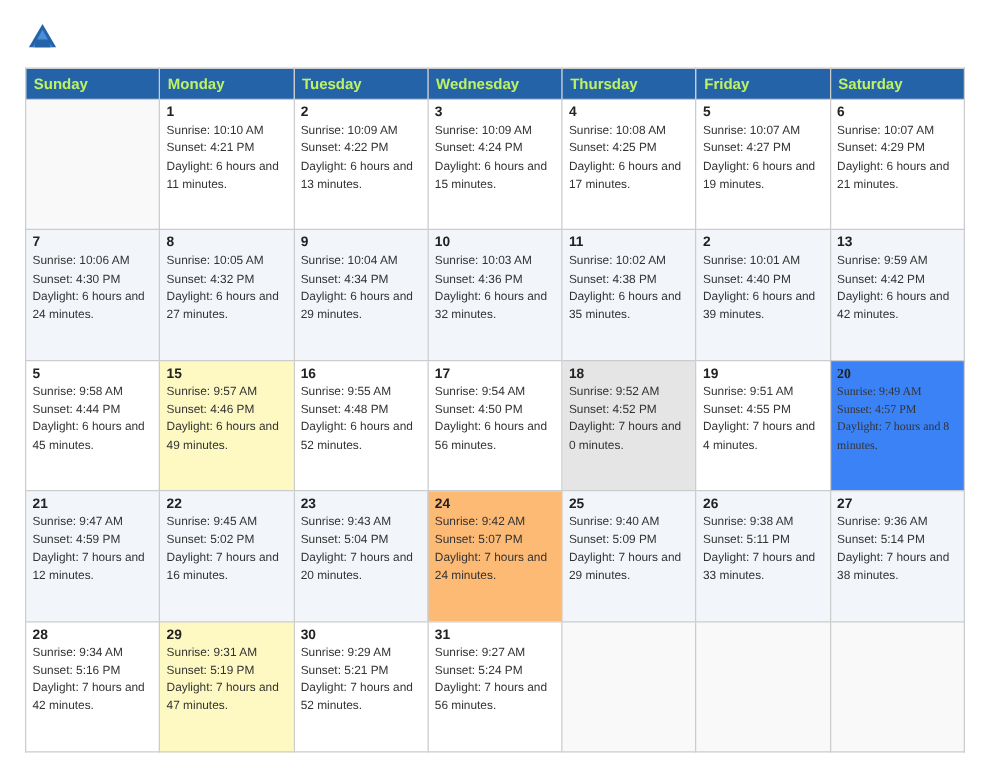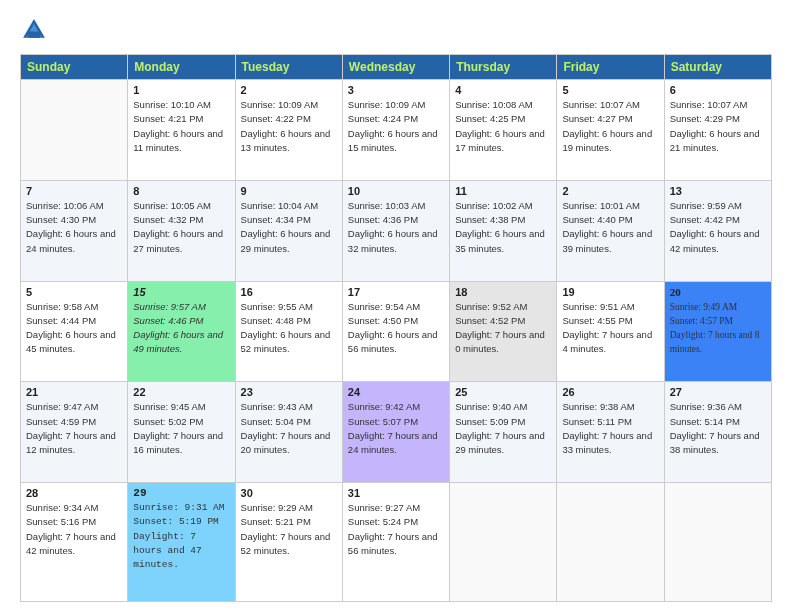--- a/index.html
+++ b/index.html
@@ -197,21 +197,21 @@
           <td style="background-color: rgb(242, 246, 251);">
             <span class="day-num">13</span>
             <div class="day-info">Sunrise: 9:59 AM<br>Sunset: 4:42 PM<br>Daylight: 6 hours and 42 minutes.</div>
           </td>
         </tr>
         <tr>
           <td style="background-color: rgb(255, 255, 255);">
             <span class="day-num">5</span>
             <div class="day-info">Sunrise: 9:58 AM<br>Sunset: 4:44 PM<br>Daylight: 6 hours and 45 minutes.</div>
           </td>
-          <td style="background-color: #86efac; font-style: italic;">
+          <td style="background-color: #fef9c3;">
             <span class="day-num">15</span>
             <div class="day-info">Sunrise: 9:57 AM<br>Sunset: 4:46 PM<br>Daylight: 6 hours and 49 minutes.</div>
           </td>
           <td style="background-color: rgb(255, 255, 255);">
             <span class="day-num">16</span>
             <div class="day-info">Sunrise: 9:55 AM<br>Sunset: 4:48 PM<br>Daylight: 6 hours and 52 minutes.</div>
           </td>
           <td style="background-color: rgb(255, 255, 255);">
             <span class="day-num">17</span>
             <div class="day-info">Sunrise: 9:54 AM<br>Sunset: 4:50 PM<br>Daylight: 6 hours and 56 minutes.</div>
@@ -235,21 +235,21 @@
             <div class="day-info">Sunrise: 9:47 AM<br>Sunset: 4:59 PM<br>Daylight: 7 hours and 12 minutes.</div>
           </td>
           <td style="background-color: rgb(242, 246, 251);">
             <span class="day-num">22</span>
             <div class="day-info">Sunrise: 9:45 AM<br>Sunset: 5:02 PM<br>Daylight: 7 hours and 16 minutes.</div>
           </td>
           <td style="background-color: rgb(242, 246, 251);">
             <span class="day-num">23</span>
             <div class="day-info">Sunrise: 9:43 AM<br>Sunset: 5:04 PM<br>Daylight: 7 hours and 20 minutes.</div>
           </td>
-          <td style="background-color: #c4b5fd; margin-top: 41px;">
+          <td style="background-color: #fdba74; margin-top: 41px;">
             <span class="day-num">24</span>
             <div class="day-info">Sunrise: 9:42 AM<br>Sunset: 5:07 PM<br>Daylight: 7 hours and 24 minutes.</div>
           </td>
           <td style="background-color: rgb(242, 246, 251);">
             <span class="day-num">25</span>
             <div class="day-info">Sunrise: 9:40 AM<br>Sunset: 5:09 PM<br>Daylight: 7 hours and 29 minutes.</div>
           </td>
           <td style="background-color: rgb(242, 246, 251);">
             <span class="day-num">26</span>
             <div class="day-info">Sunrise: 9:38 AM<br>Sunset: 5:11 PM<br>Daylight: 7 hours and 33 minutes.</div>
@@ -257,21 +257,21 @@
           <td style="background-color: rgb(242, 246, 251);">
             <span class="day-num">27</span>
             <div class="day-info">Sunrise: 9:36 AM<br>Sunset: 5:14 PM<br>Daylight: 7 hours and 38 minutes.</div>
           </td>
         </tr>
         <tr>
           <td style="background-color: rgb(255, 255, 255);">
             <span class="day-num">28</span>
             <div class="day-info">Sunrise: 9:34 AM<br>Sunset: 5:16 PM<br>Daylight: 7 hours and 42 minutes.</div>
           </td>
-          <td style="background-color: #7dd3fc; font-family: Liberation Mono, monospace;">
+          <td style="background-color: #fef9c3;">
             <span class="day-num">29</span>
             <div class="day-info">Sunrise: 9:31 AM<br>Sunset: 5:19 PM<br>Daylight: 7 hours and 47 minutes.</div>
           </td>
           <td style="background-color: rgb(255, 255, 255);">
             <span class="day-num">30</span>
             <div class="day-info">Sunrise: 9:29 AM<br>Sunset: 5:21 PM<br>Daylight: 7 hours and 52 minutes.</div>
           </td>
           <td style="background-color: rgb(255, 255, 255);">
             <span class="day-num">31</span>
             <div class="day-info">Sunrise: 9:27 AM<br>Sunset: 5:24 PM<br>Daylight: 7 hours and 56 minutes.</div>

